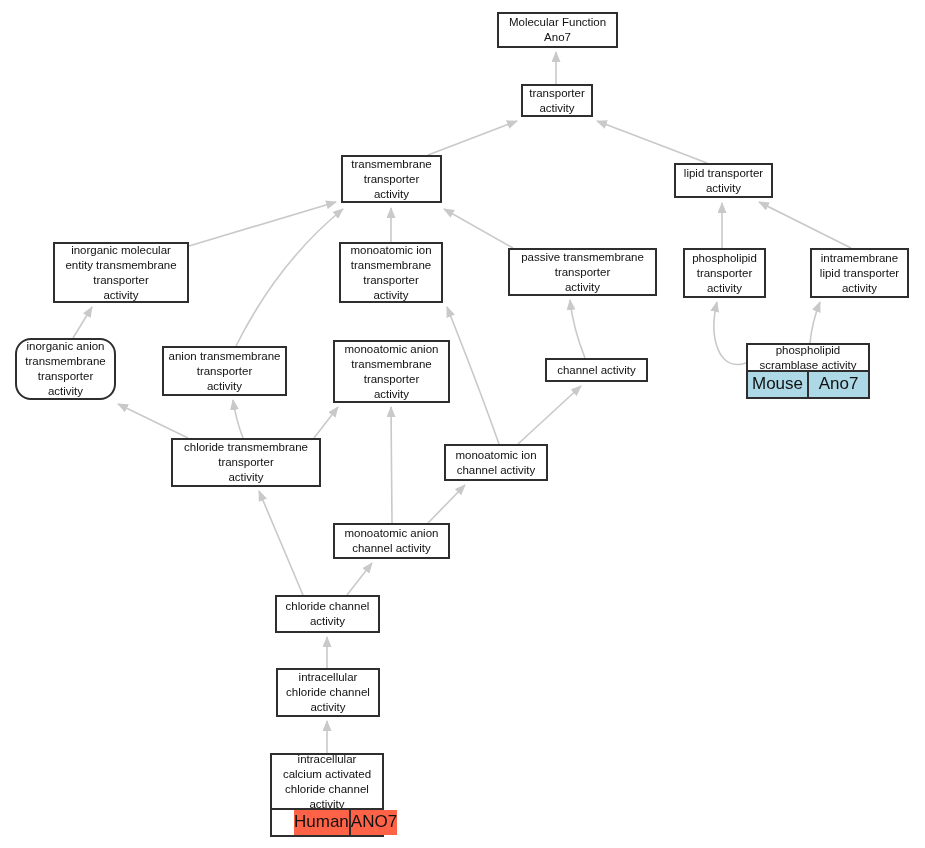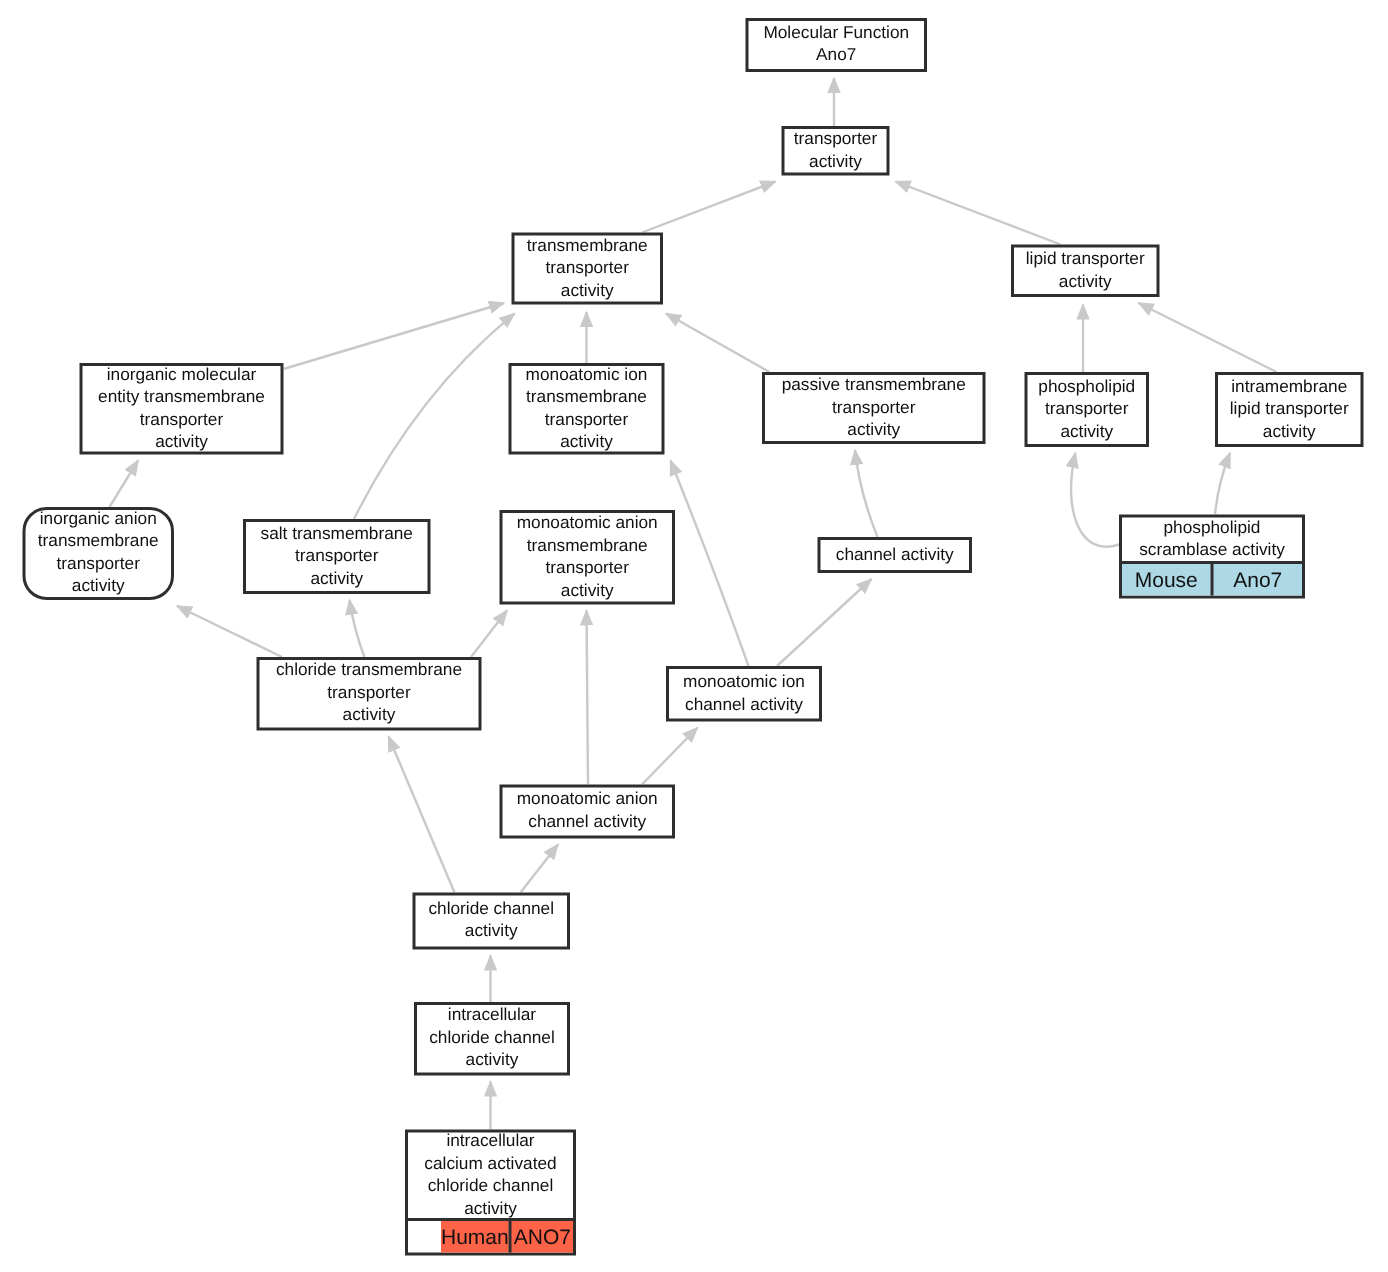--- a/index.html
+++ b/index.html
@@ -48,21 +48,21 @@
   .species-row {
     display: flex;
     flex: none;
     border-top: 2px solid #2e2e2e;
   }
   .species-cell {
     flex: 1;
     display: flex;
     align-items: center;
     justify-content: center;
-    font-size: 14px;
+    font-size: 17px;
     color: #111111;
     padding: 2px 0 3px 0;
   }
   .species-cell + .species-cell {
     border-left: 2px solid #2e2e2e;
   }
 </style>
 </head>
 <body>
 
@@ -142,21 +142,21 @@
 lipid transporter
 activity</div>
     </div>
     <div class="node" style="left: 15px; top: 338px; width: 101px; height: 62px; border-radius: 16px;">
       <div class="node-label">inorganic anion
 transmembrane
 transporter
 activity</div>
     </div>
     <div class="node" style="left: 162px; top: 346px; width: 125px; height: 50px;">
-      <div class="node-label">salt transmembrane
+      <div class="node-label">anion transmembrane
 transporter
 activity</div>
     </div>
     <div class="node" style="left: 333px; top: 340px; width: 117px; height: 63px;">
       <div class="node-label">monoatomic anion
 transmembrane
 transporter
 activity</div>
     </div>
     <div class="node" style="left: 545px; top: 358px; width: 103px; height: 24px;">

